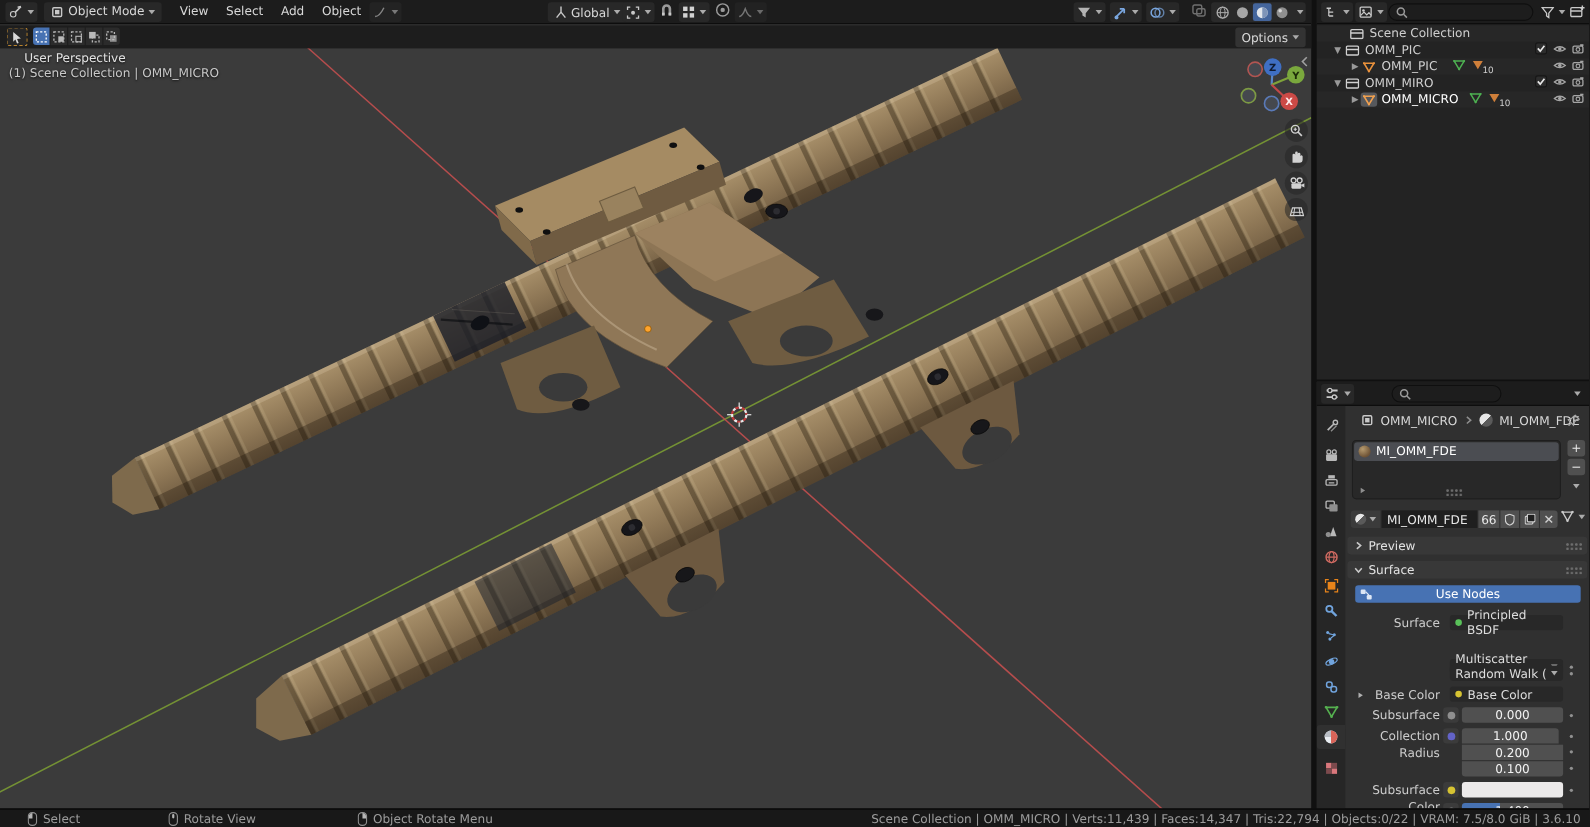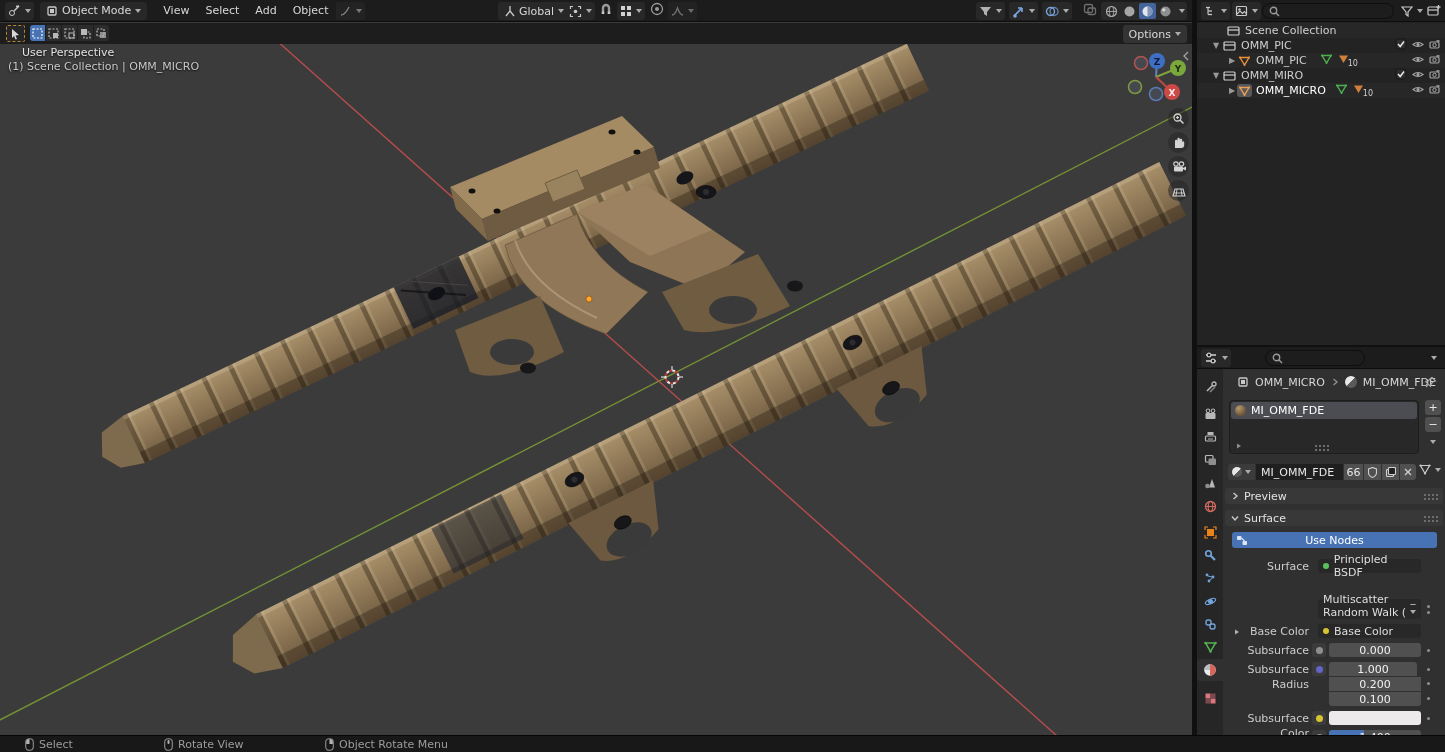--- a/index.html
+++ b/index.html
@@ -845,21 +845,21 @@
       <div class="prow" style="top:274px">
         <span class="plabel">Subsurface</span>
         <span class="chip">
             <span class="dot6" style="background:#8f8f8f"></span>
           </span>
         <span class="pfield slider" style="left:106px; width:92px">0.000</span>
         <span class="anim-dot"></span>
       </div>
 
       <div class="prow" style="top:293px">
-        <span class="plabel" style="width:86px">Subsurface Radius</span>
+        <span class="plabel" style="width:86px">Collection Radius</span>
         <span class="chip">
             <span class="dot6" style="background:#6363c7"></span>
           </span>
         <span class="pfield slider" style="left:106px; width:88px; border-radius:3px 3px 0 0">1.000</span>
         <span class="anim-dot"></span>
       </div>
       <div class="prow" style="top:308px">
         <span class="pfield slider" style="left:106px; width:92px; border-radius:0">0.200</span>
         <span class="anim-dot" style="top:5px"></span>
       </div>
@@ -888,29 +888,30 @@
   </div>
 
   <div class="statusbar">
     <span class="sb-item" style="left:25px">
       <svg width="9" height="13">
           <rect x="0.7" y="0.7" width="7.6" height="11.6" rx="3.5" fill="none" stroke="#8e8e8e" stroke-width="1.1"></rect>
           <path d="M4.5,1 A3.3,3.3 0 0 0 1.2,4.5 L1.2,6 L4.5,6 Z" fill="#b5b5b5"></path>
         </svg>
       <span>Select</span>
     </span>
-    <span class="sb-item" style="left:164px">
+    <span class="sb-item" style="left:153px">
       <svg width="9" height="13">
           <rect x="0.7" y="0.7" width="7.6" height="11.6" rx="3.5" fill="none" stroke="#8e8e8e" stroke-width="1.1"></rect>
           <rect x="3.5" y="2" width="2" height="4" rx="1" fill="#b5b5b5"></rect>
         </svg>
       <span>Rotate View</span>
     </span>
     <span class="sb-item" style="left:325px">
       <svg width="9" height="13">
           <rect x="0.7" y="0.7" width="7.6" height="11.6" rx="3.5" fill="none" stroke="#8e8e8e" stroke-width="1.1"></rect>
           <path d="M4.5,1 A3.3,3.3 0 0 1 7.8,4.5 L7.8,6 L4.5,6 Z" fill="#b5b5b5"></path>
         </svg>
       <span>Object Rotate Menu</span>
     </span>
+    <span class="sb-right">Scene Collection | OMM_MICRO | Verts:11,439 | Faces:14,347 | Tris:22,794 | Objects:0/22 | VRAM: 7.5/8.0 GiB | 3.6.10</span>
   </div>
 
 </div>
 
 </body></html>

